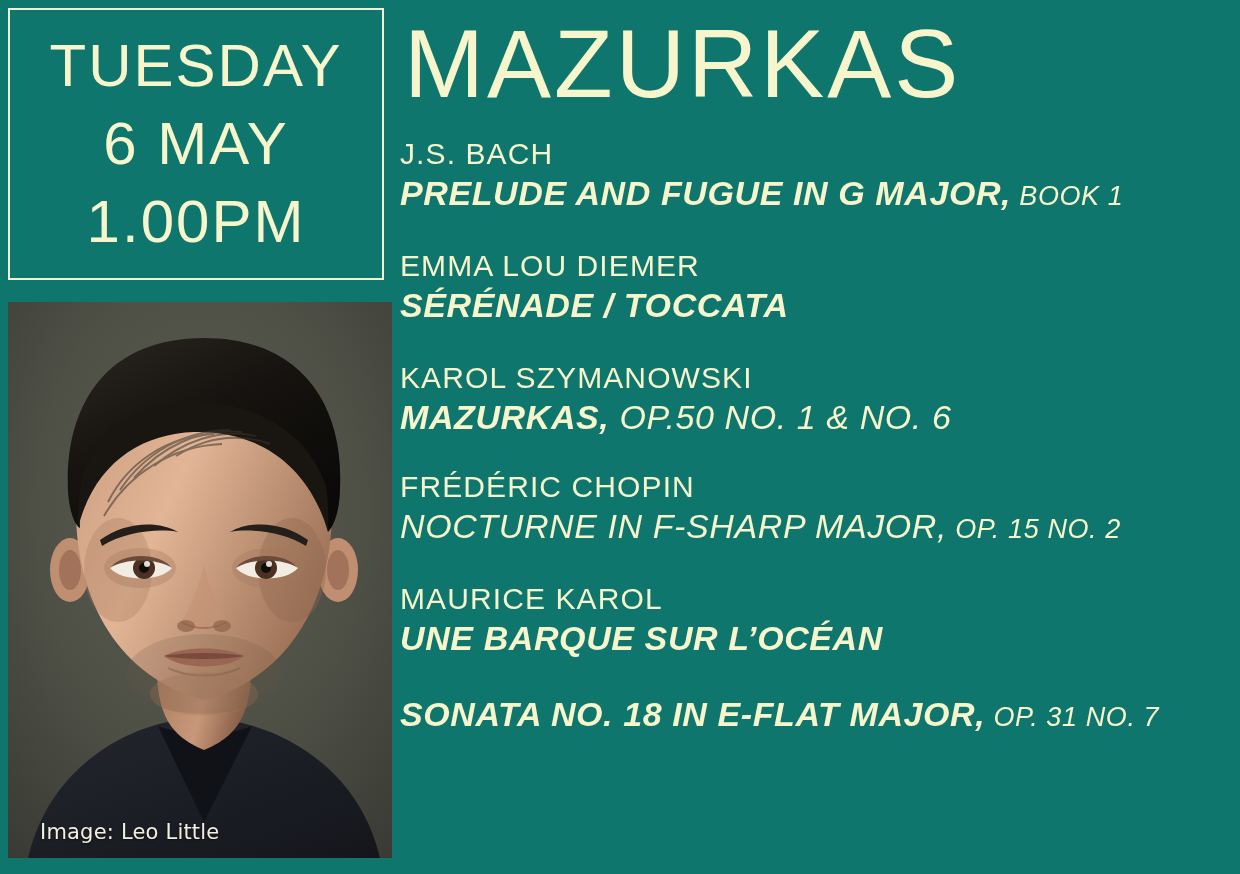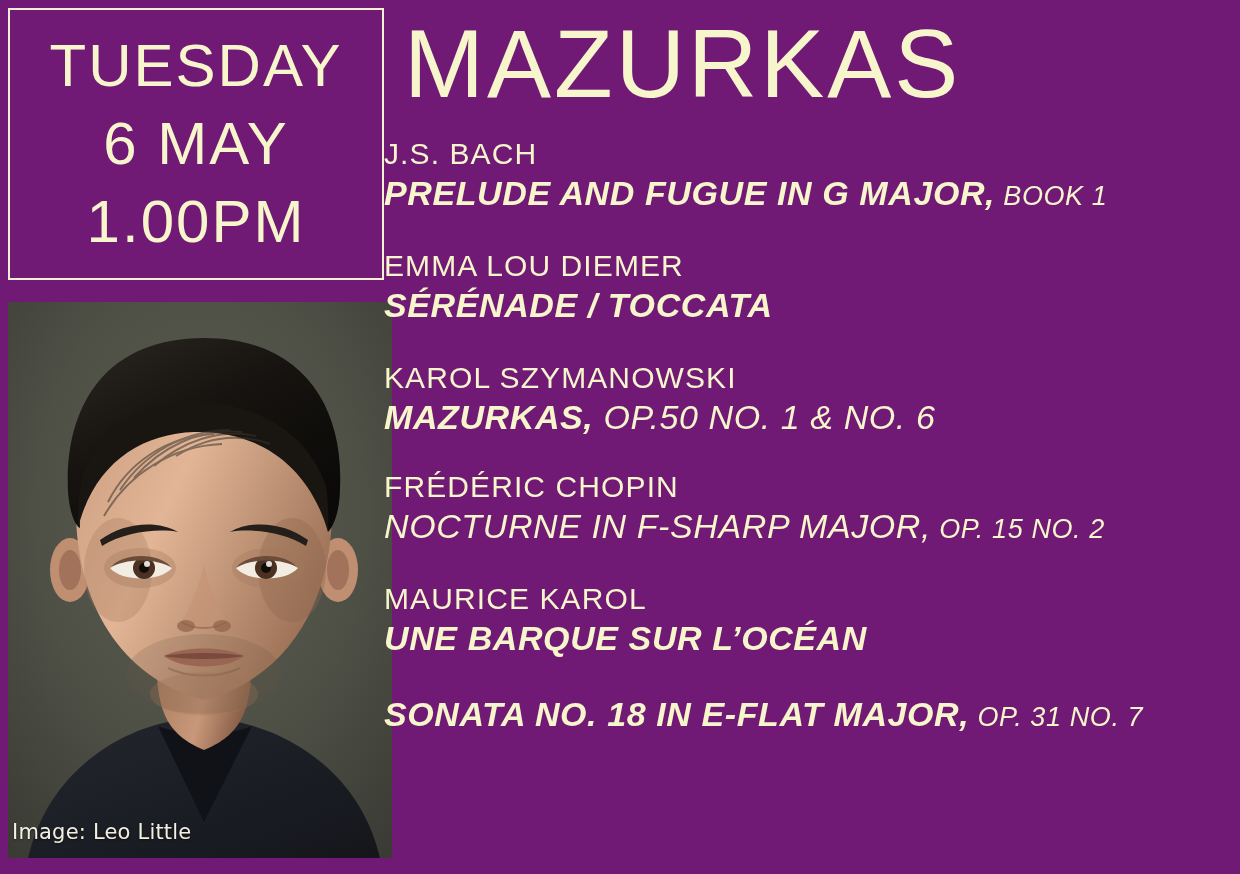--- a/index.html
+++ b/index.html
@@ -4,21 +4,21 @@
 <style>
   html, body {
     margin: 0;
     padding: 0;
     background: #4d4e46;
   }
   #poster {
     position: relative;
     width: 1240px;
     height: 874px;
-    background: #701a75;
+    background: #0f766e;
     overflow: hidden;
     font-family: "Liberation Sans", sans-serif;
     color: #f7f5cc;
   }
 
   
   #date-box {
     position: absolute;
     left: 8px;
     top: 8px;
@@ -48,21 +48,21 @@
     left: 8px;
     top: 302px;
     width: 384px;
     height: 556px;
     overflow: hidden;
     background: #55564c;
   }
   #portrait svg { display: block; }
   #photo-credit {
     position: absolute;
-    left: 4px;
+    left: 32px;
     bottom: 14px;
     font-family: "DejaVu Sans", sans-serif;
     font-size: 21px;
     line-height: 24px;
     color: #f2f0e2;
     letter-spacing: 0.2px;
     text-shadow: 0 1px 2px rgba(0,0,0,.55);
   }
 
   
@@ -74,21 +74,21 @@
     line-height: 104px;
     font-weight: 300;
     letter-spacing: 3px;
     color: #f7f5cc;
     white-space: nowrap;
   }
 
   
   #programme-list {
     position: absolute;
-    left: 384px;
+    left: 400px;
     top: 136px;
     width: 836px;
   }
   .prog-item {
     margin-bottom: 31px;
   }
   .prog-item:last-child { margin-bottom: 0; }
 
   .composer {
     font-size: 30px;

